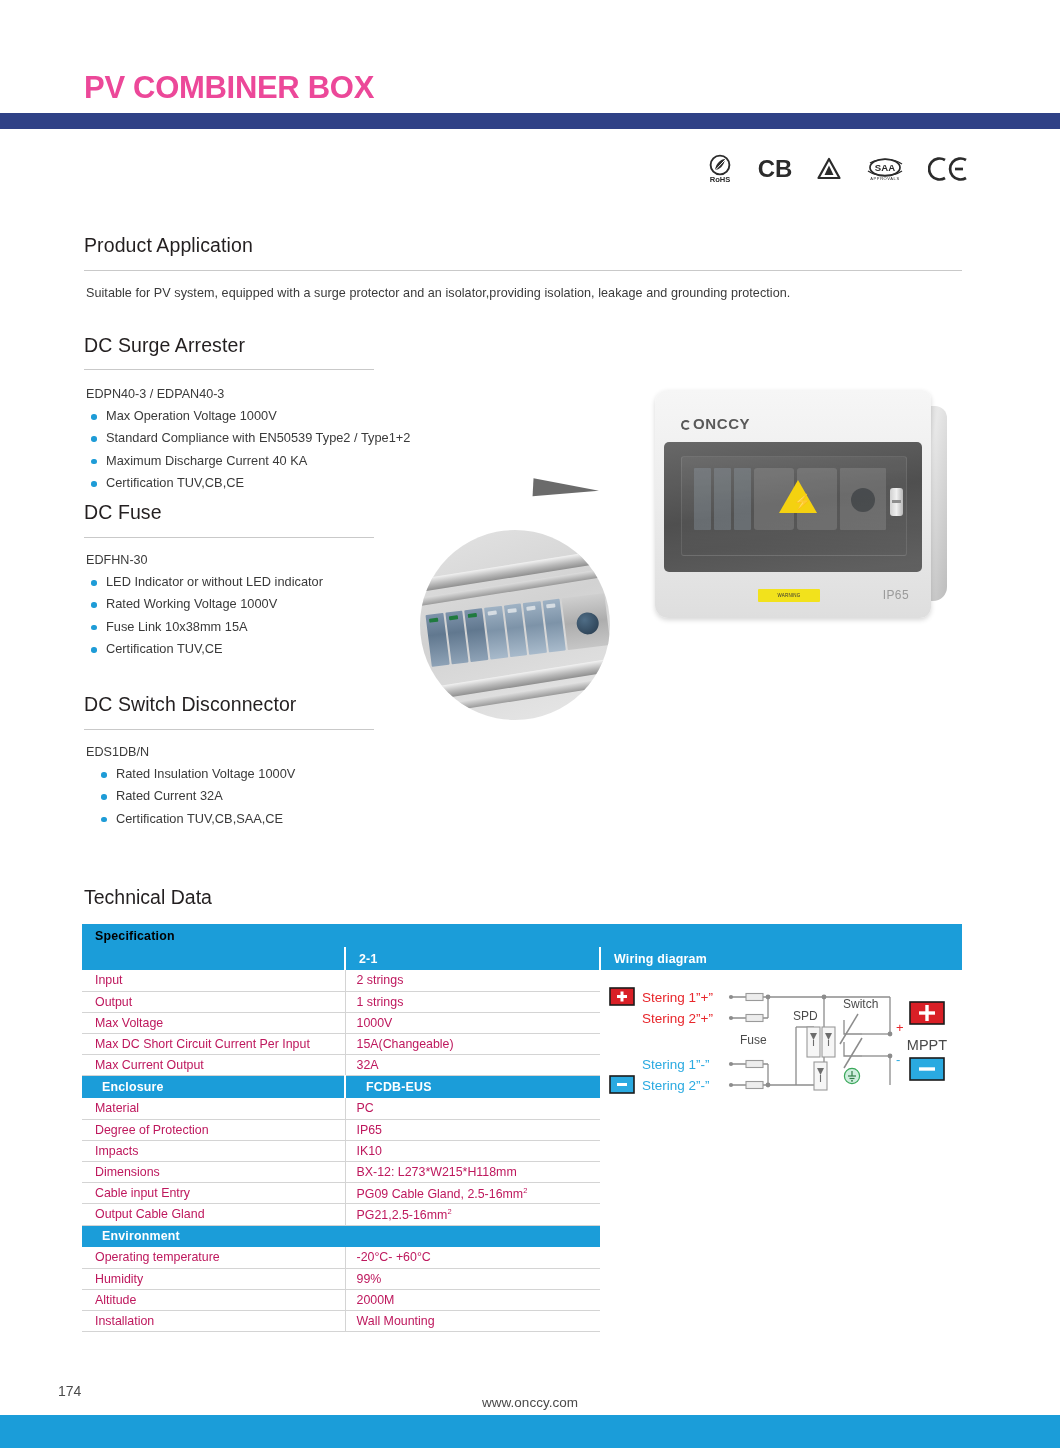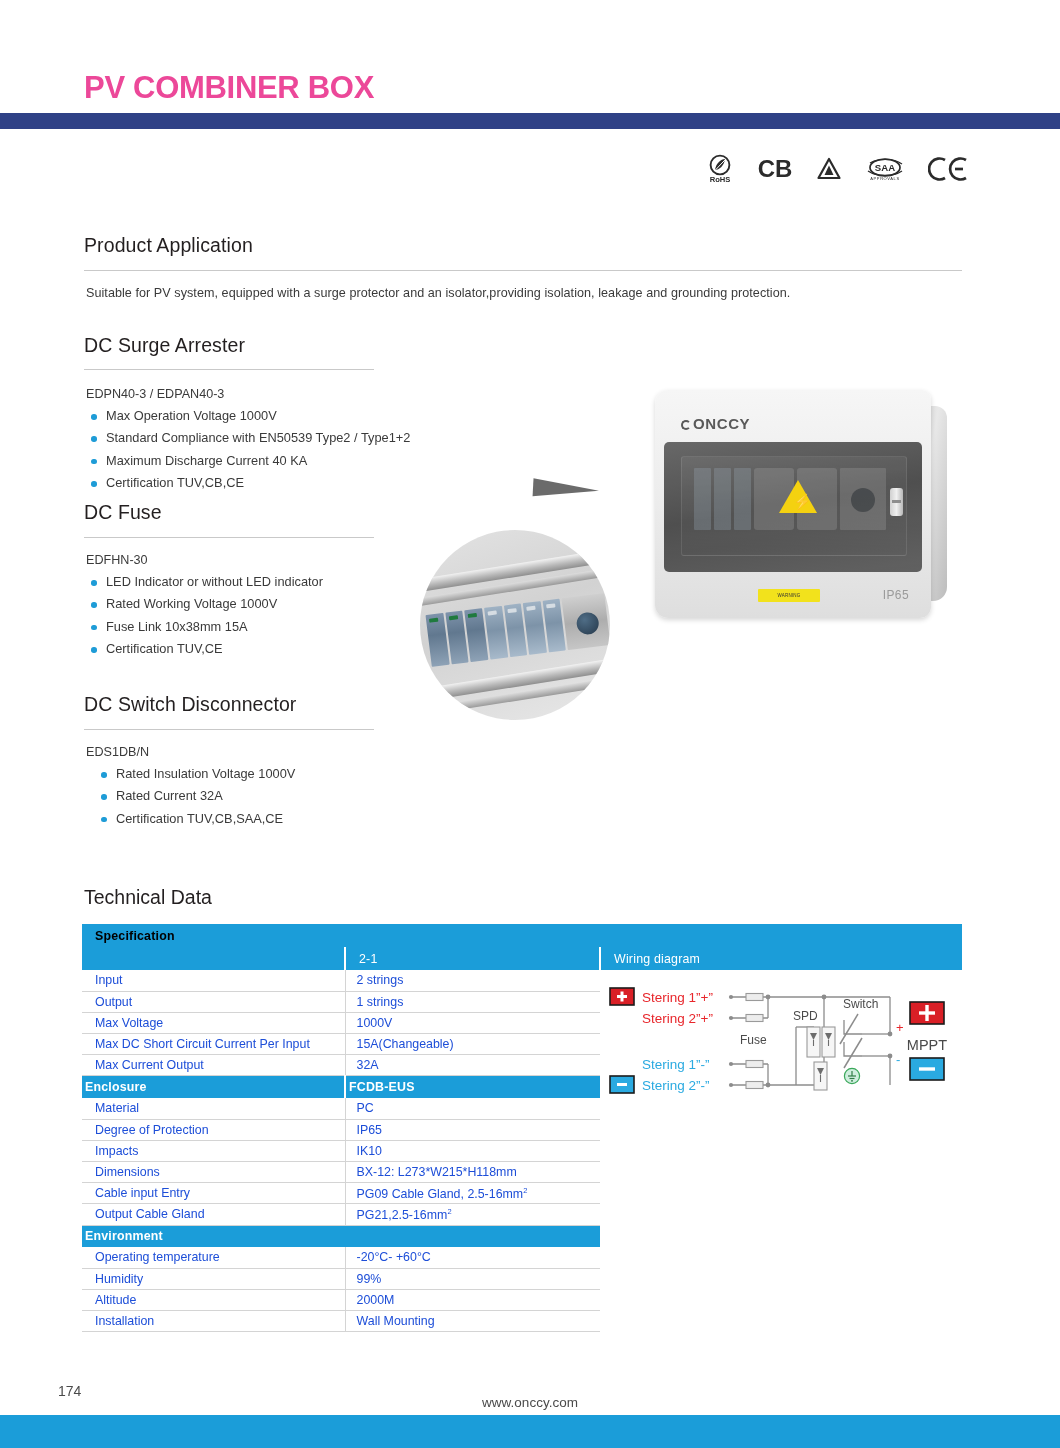--- a/index.html
+++ b/index.html
@@ -172,30 +172,30 @@
   .td-title { position: absolute; left: 84px; top: 886px; font-size: 19.5px; color: #231f20; }
   .tbl { position: absolute; left: 82px; top: 924px; width: 880px; font-size: 12.4px; }
   .tbl table { border-collapse: collapse; width: 880px; table-layout: fixed; }
   .tbl td { padding: 0; vertical-align: middle; }
   .c1 { width: 263px; } .c2 { width: 255px; } .c3 { width: 362px; }
   .hdr-full td {
     background: #1b9dd9; color: #000000; font-weight: bold; height: 23px;
     padding-left: 13px; letter-spacing: .2px;
   }
   .hdr-split td {
-    background: #1b9dd9; color: #fff; font-weight: normal; height: 23px;
+    background: #1b9dd9; color: #fff; font-weight: bold; height: 23px;
     padding-left: 13px; border-left: 2px solid #fff; letter-spacing: .2px;
   }
   .hdr-split td:first-child { border-left: none; }
   .band td {
     background: #1b9dd9; color: #fff; font-weight: bold; height: 22px;
-    padding-left: 3px; border-left: 2px solid #fff; letter-spacing: .2px;
+    padding-left: 20px; border-left: 2px solid #fff; letter-spacing: .2px;
   }
   .band td:first-child { border-left: none; }
-  .drow td { height: 21.2px; border-bottom: 1px solid #d4d4d4; color: #1d4ed8; }
+  .drow td { height: 21.2px; border-bottom: 1px solid #d4d4d4; color: #be185d; }
   .drow td.k { padding-left: 13px; }
   .drow td.v { padding-left: 11px; border-left: 1px solid #d4d4d4; }
   .drow td.diag { border-bottom: none; border-left: none; }
   .drow:first-child td { }
   sup { font-size: 7.5px; vertical-align: super; }
 
   
   .wd {
     position: absolute; left: 600px; top: 972px; width: 362px; height: 140px;
   }

